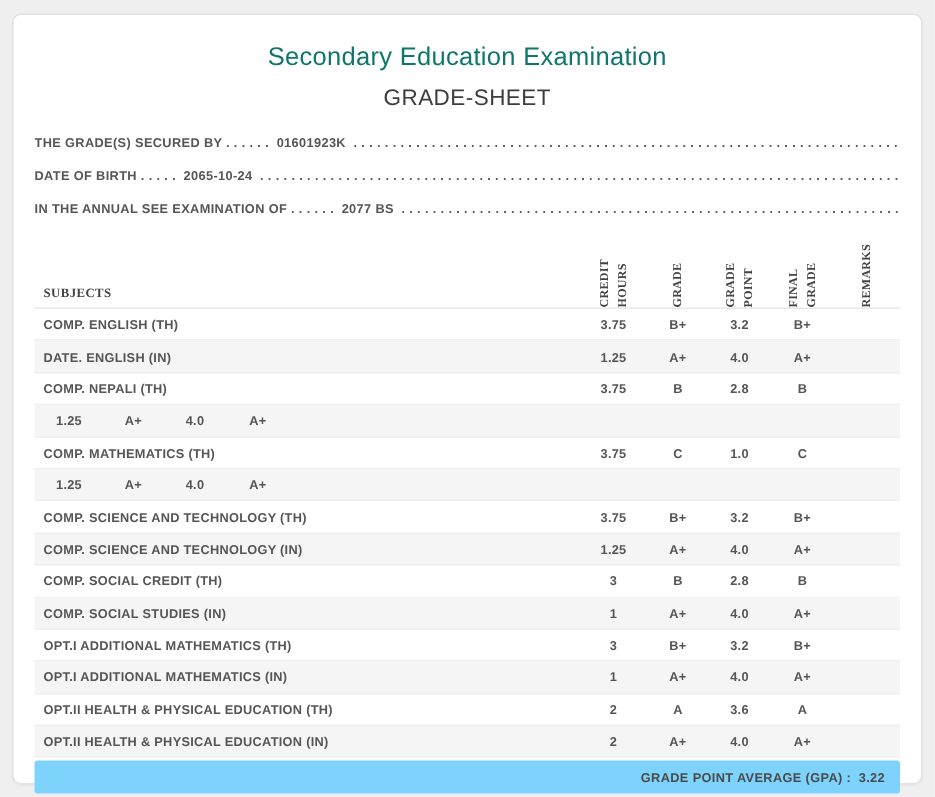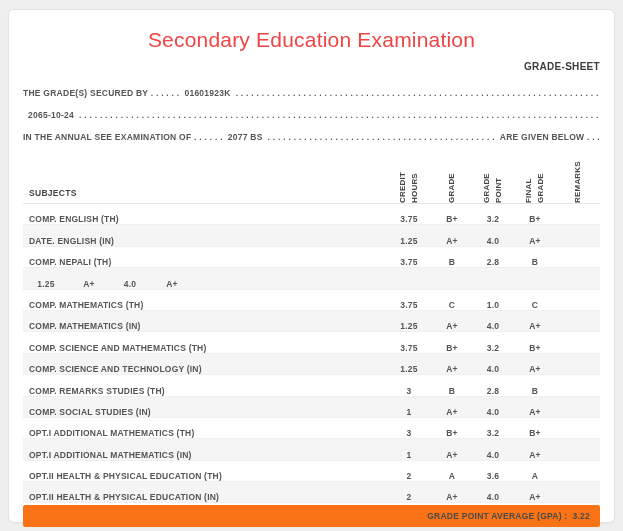--- a/index.html
+++ b/index.html
@@ -14,30 +14,30 @@
     left: 8px; top: 9px;
     width: 607px; height: 514px;
     background: #ffffff;
     border: 1px solid #e2e2e2;
     border-radius: 6px;
     padding: 18px 14px 0 14px;
     box-shadow: 0 1px 2px rgba(0,0,0,0.04);
   }
   .title {
     text-align: center;
-    color: #ef4444;
-    font-size: 21px;
+    color: #0f766e;
+    font-size: 17px;
     font-weight: 400;
     letter-spacing: 0.2px;
   }
   .subtitle {
-    text-align: right;
+    text-align: center;
     color: #3d3d3d;
-    font-size: 10px;
-    font-weight: bold;
+    font-size: 15px;
+    font-weight: normal;
     margin-top: 9px;
     letter-spacing: 0.3px;
   }
   .statements { margin-top: 10px; }
   .stmt {
     display: flex;
     align-items: center;
     white-space: nowrap;
     overflow: hidden;
     height: 22px;
@@ -55,20 +55,21 @@
     white-space: nowrap;
   }
   .stmt .tail { margin-left: 4px; }
 
   .grades-table { margin-top: 8px; }
   .thead {
     display: flex;
     align-items: flex-end;
     height: 48px;
     border-bottom: 1px solid #e8e8e8;
+    font-family: Liberation Serif, serif;
   }
   .col-subject { flex: 1 1 auto; padding-left: 6px; }
   .col-credit  { width: 46px; }
   .col-grade   { width: 40px; }
   .col-point   { width: 42px; }
   .col-final   { width: 42px; }
   .col-remarks { width: 44px; }
 
   .thead .col-subject {
     font-size: 8.5px; font-weight: bold; color: #444;
@@ -81,35 +82,35 @@
     height: 46px;
     font-size: 8px;
     font-weight: bold;
     color: #444;
     line-height: 1.5;
     letter-spacing: 0.2px;
   }
 
   .trow {
     display: flex;
-    align-items: flex-end;
+    align-items: center;
     height: 21.4px;
     font-size: 8.5px;
     font-weight: bold;
     color: #555;
     border-bottom: 1px solid #f0f0f0;
     letter-spacing: 0.2px;
   }
   .trow:nth-child(even) { background: #f5f5f5; }
   .cell-num { text-align: center; }
 
   .tfoot {
     margin-top: 2px;
     height: 22px;
-    background: #f97316;
+    background: #7dd3fc;
     border-radius: 2px;
     display: flex;
     justify-content: flex-end;
     align-items: center;
     padding-right: 10px;
     font-size: 8.5px;
     font-weight: bold;
     color: #4a4a4a;
     letter-spacing: 0.25px;
     padding-left: 28px;
@@ -124,28 +125,28 @@
   <div class="title">Secondary Education Examination</div>
   <div class="subtitle">GRADE-SHEET</div>
 
   <div class="statements">
     <div class="stmt">
       <span>THE GRADE(S) SECURED BY . . . . . .</span>
       <span class="v">01601923K</span>
       <span class="fill">. . . . . . . . . . . . . . . . . . . . . . . . . . . . . . . . . . . . . . . . . . . . . . . . . . . . . . . . . . . . . . . . . . . . . . . . . . . . . . . . . . . . . . . . . . . . . . . . . . . . . . . . . . . . . . . . . . . . . . . . . . . .</span>
     </div>
     <div class="stmt">
+      <span>DATE OF BIRTH . . . . .</span>
       <span class="v">2065-10-24</span>
       <span class="fill">. . . . . . . . . . . . . . . . . . . . . . . . . . . . . . . . . . . . . . . . . . . . . . . . . . . . . . . . . . . . . . . . . . . . . . . . . . . . . . . . . . . . . . . . . . . . . . . . . . . . . . . . . . . . . . . . . . . . . . . . . . . .</span>
     </div>
     <div class="stmt">
       <span>IN THE ANNUAL SEE EXAMINATION OF . . . . . .</span>
       <span class="v">2077 BS</span>
       <span class="fill">. . . . . . . . . . . . . . . . . . . . . . . . . . . . . . . . . . . . . . . . . . . . . . . . . . . . . . . . . . . . . . . . . . . . . . . . . . . . . . . . . . . . . . . . . . . . . . . . . . . . . . . . . . . . . . . . . . . . . . . . . . . .</span>
-      <span class="tail">ARE GIVEN BELOW . . .</span>
     </div>
   </div>
 
   <div class="grades-table">
     <div class="thead">
       <div class="col-subject">SUBJECTS</div>
       <div class="col-credit vhead">
         <span>CREDIT HOURS</span>
       </div>
       <div class="col-grade vhead">
@@ -201,48 +202,47 @@
   <div class="trow">
     <div class="col-subject">COMP. MATHEMATICS (TH)</div>
     <div class="col-credit cell-num">3.75</div>
     <div class="col-grade cell-num">C</div>
     <div class="col-point cell-num">1.0</div>
     <div class="col-final cell-num">C</div>
     <div class="col-remarks cell-num"></div>
   </div>
 
   <div class="trow">
-    <div class="col-subject">COMP. MATHEMATICS (IN)</div>
     <div class="col-credit cell-num">1.25</div>
     <div class="col-grade cell-num">A+</div>
     <div class="col-point cell-num">4.0</div>
     <div class="col-final cell-num">A+</div>
     <div class="col-remarks cell-num"></div>
   </div>
 
   <div class="trow">
-    <div class="col-subject">COMP. SCIENCE AND MATHEMATICS (TH)</div>
+    <div class="col-subject">COMP. SCIENCE AND TECHNOLOGY (TH)</div>
     <div class="col-credit cell-num">3.75</div>
     <div class="col-grade cell-num">B+</div>
     <div class="col-point cell-num">3.2</div>
     <div class="col-final cell-num">B+</div>
     <div class="col-remarks cell-num"></div>
   </div>
 
   <div class="trow">
     <div class="col-subject">COMP. SCIENCE AND TECHNOLOGY (IN)</div>
     <div class="col-credit cell-num">1.25</div>
     <div class="col-grade cell-num">A+</div>
     <div class="col-point cell-num">4.0</div>
     <div class="col-final cell-num">A+</div>
     <div class="col-remarks cell-num"></div>
   </div>
 
   <div class="trow">
-    <div class="col-subject">COMP. REMARKS STUDIES (TH)</div>
+    <div class="col-subject">COMP. SOCIAL CREDIT (TH)</div>
     <div class="col-credit cell-num">3</div>
     <div class="col-grade cell-num">B</div>
     <div class="col-point cell-num">2.8</div>
     <div class="col-final cell-num">B</div>
     <div class="col-remarks cell-num"></div>
   </div>
 
   <div class="trow">
     <div class="col-subject">COMP. SOCIAL STUDIES (IN)</div>
     <div class="col-credit cell-num">1</div>

